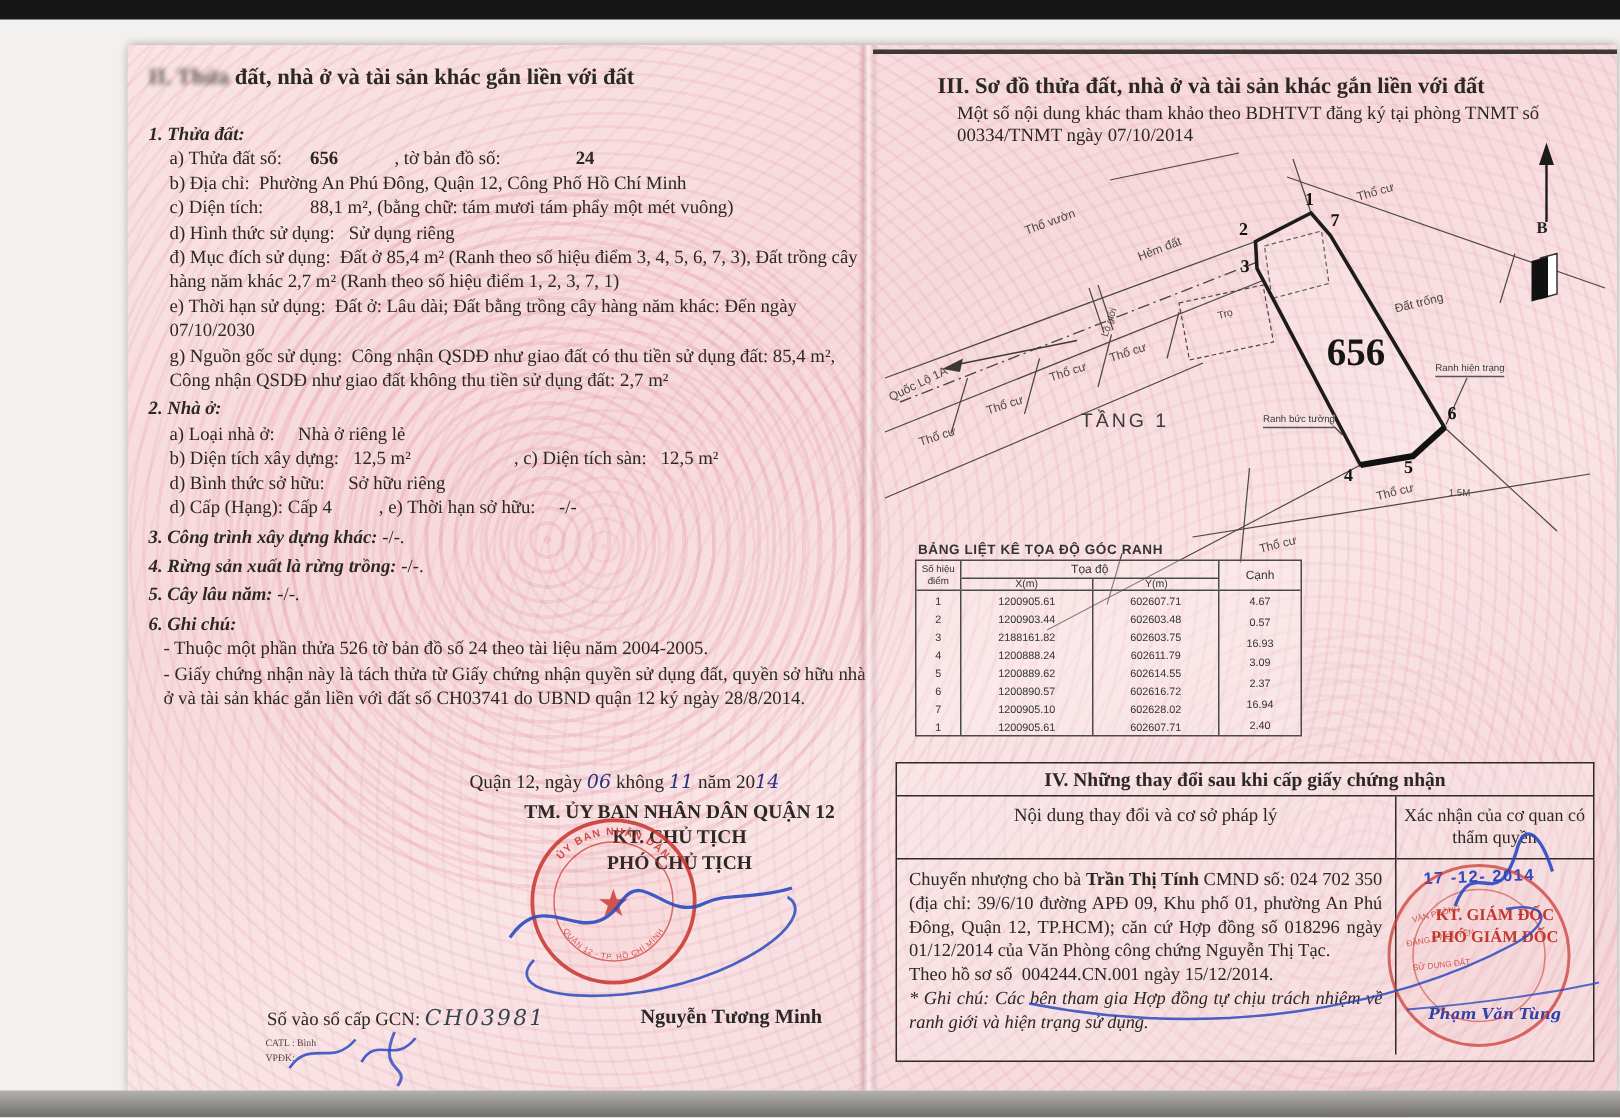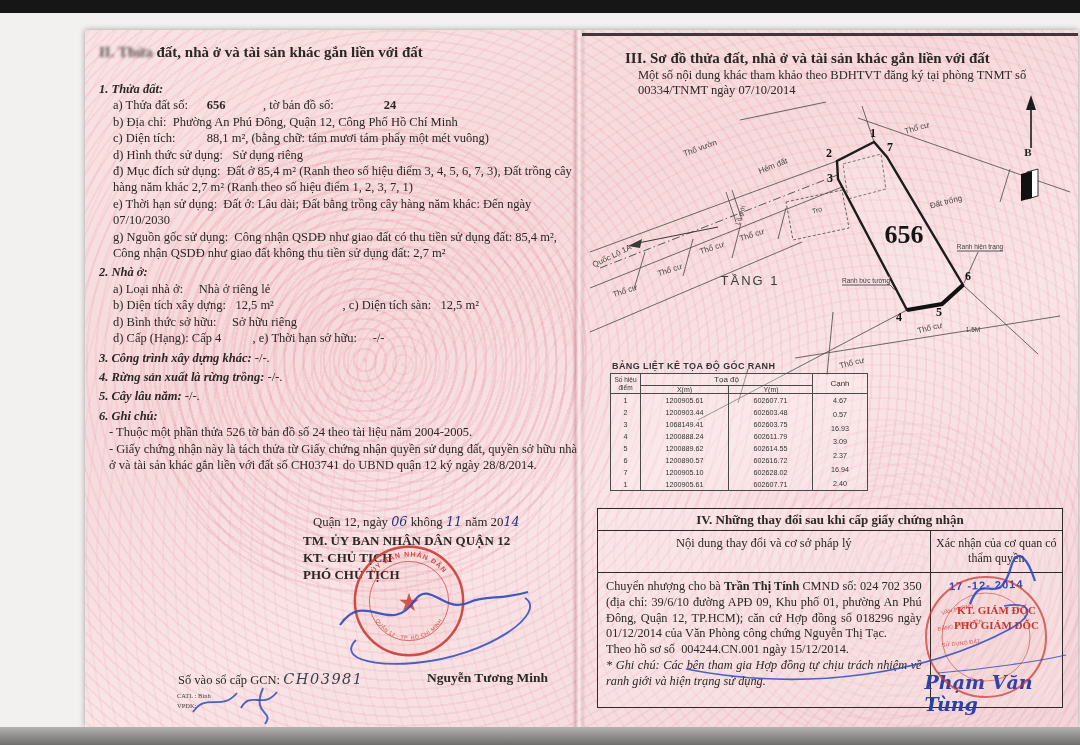--- a/index.html
+++ b/index.html
@@ -23,21 +23,21 @@
   .hw{font-style:italic;color:#26337f;font-family:"DejaVu Serif",serif}
   .smudge{filter:blur(1.6px);opacity:.75}
 
   .heading{font-weight:bold;font-size:15px}
   .tline{white-space:pre-wrap;font-size:12.5px;line-height:16.4px}
   .tline.it{margin-left:14px}
   .tline.sec{margin-top:3px}
   .tline.nd{margin-left:10px}
 
   .center{text-align:center}
-  .committee div{font-weight:bold;font-size:13px;line-height:17px;}
+  .committee div{font-weight:bold;font-size:13px;line-height:17px;text-align:center}
 
   .mapbox{left:505px;top:60px;width:480px;height:330px}
   .mlabel{position:absolute;white-space:nowrap;color:#4a4642;font-family:"Liberation Sans",sans-serif}
   .mlabel.parcel{font-family:"Liberation Serif",serif;font-weight:bold;color:#151515}
   .mlabel.sp{letter-spacing:2px;color:#3c3c3c}
   .mlabel.lbl{color:#3a3a3a;border-bottom:.5px solid #555;padding-bottom:1px;background:rgba(249,228,230,.5)}
   .mlabel.bmark{font-weight:bold;color:#222;font-family:"Liberation Serif",serif}
   .mpoint{position:absolute;font-family:"Liberation Serif",serif;font-weight:bold;font-size:12px;color:#101010;transform:translate(-50%,-50%)}
 
   .cttitle{font-family:"Liberation Sans",sans-serif;font-weight:bold;font-size:9px;letter-spacing:.4px;color:#333}
@@ -55,21 +55,21 @@
 
   .sec4{left:512px;top:478px;width:466px;height:200px;border:1.4px solid #2e2a28;background:rgba(252,240,241,.25)}
   .sec4-title{font-weight:bold;font-size:13px;text-align:center;padding:3px 0 2px;border-bottom:1.2px solid #2e2a28}
   .sec4-cols{display:flex;height:172px}
   .sec4-left{width:334px;border-right:1.2px solid #2e2a28;position:relative}
   .sec4-right{width:132px;position:relative}
   .sec4-h{font-size:12.5px;text-align:center;padding:5px 4px;border-bottom:1.2px solid #2e2a28;height:42px}
   .para{font-size:12.3px;line-height:15.8px;text-align:justify;white-space:pre-wrap}
   .stampdate{font-family:"Liberation Sans",sans-serif;font-weight:bold;font-size:11px;color:#2d46c4;transform:rotate(-2deg);letter-spacing:1px}
   .redline{color:#c2372e;font-weight:bold;font-size:11px;text-align:center;line-height:15px}
-  .bluename{color:#2b3fae;font-weight:bold;font-style:italic;font-family:"DejaVu Serif",serif;font-size:19px;}
+  .bluename{color:#2b3fae;font-weight:bold;font-style:italic;font-family:"DejaVu Serif",serif;font-size:10px;text-align:center}
 
   .gcn{font-size:12.5px}
   .micro{font-size:6.5px;color:#4c463f;line-height:9px}
   svg{position:absolute;overflow:visible}
   .noevents{pointer-events:none}
 </style>
 </head>
 <body>
 
 <div id="canvas">
@@ -241,21 +241,21 @@
             <div>3</div>
             <div>4</div>
             <div>5</div>
             <div>6</div>
             <div>7</div>
             <div>1</div>
           </div>
         <div class="ct-col" id="col-x">
             <div>1200905.61</div>
             <div>1200903.44</div>
-            <div>1068149.41</div>
+            <div>2188161.82</div>
             <div>1200888.24</div>
             <div>1200889.62</div>
             <div>1200890.57</div>
             <div>1200905.10</div>
             <div>1200905.61</div>
           </div>
         <div class="ct-col" id="col-y">
             <div>602607.71</div>
             <div>602603.48</div>
             <div>602603.75</div>

